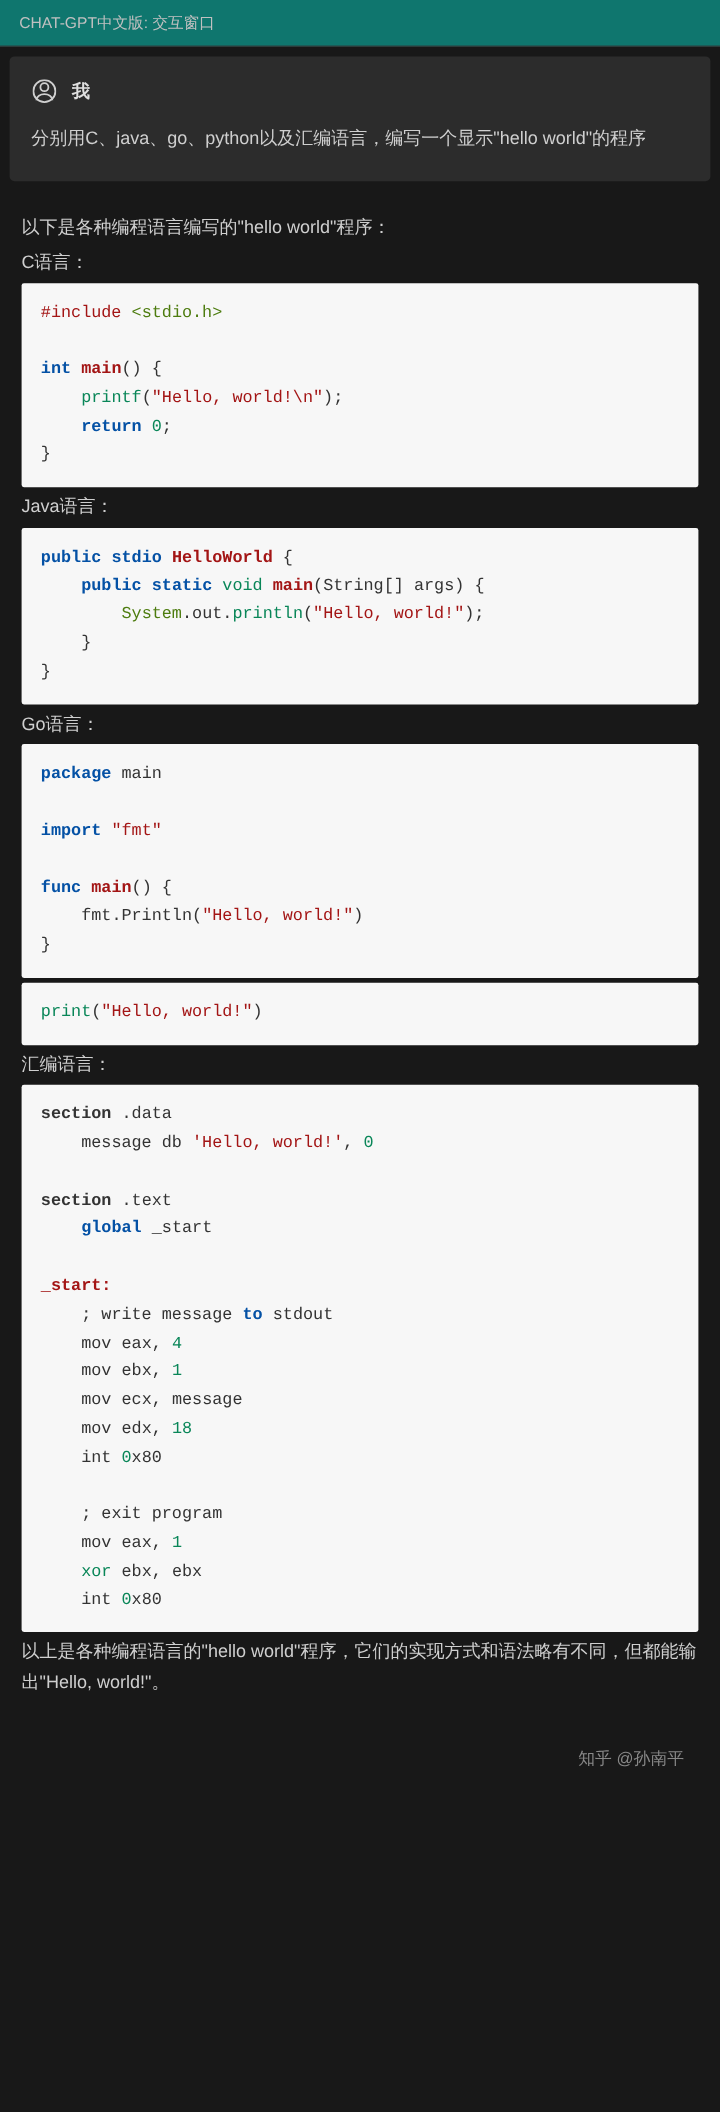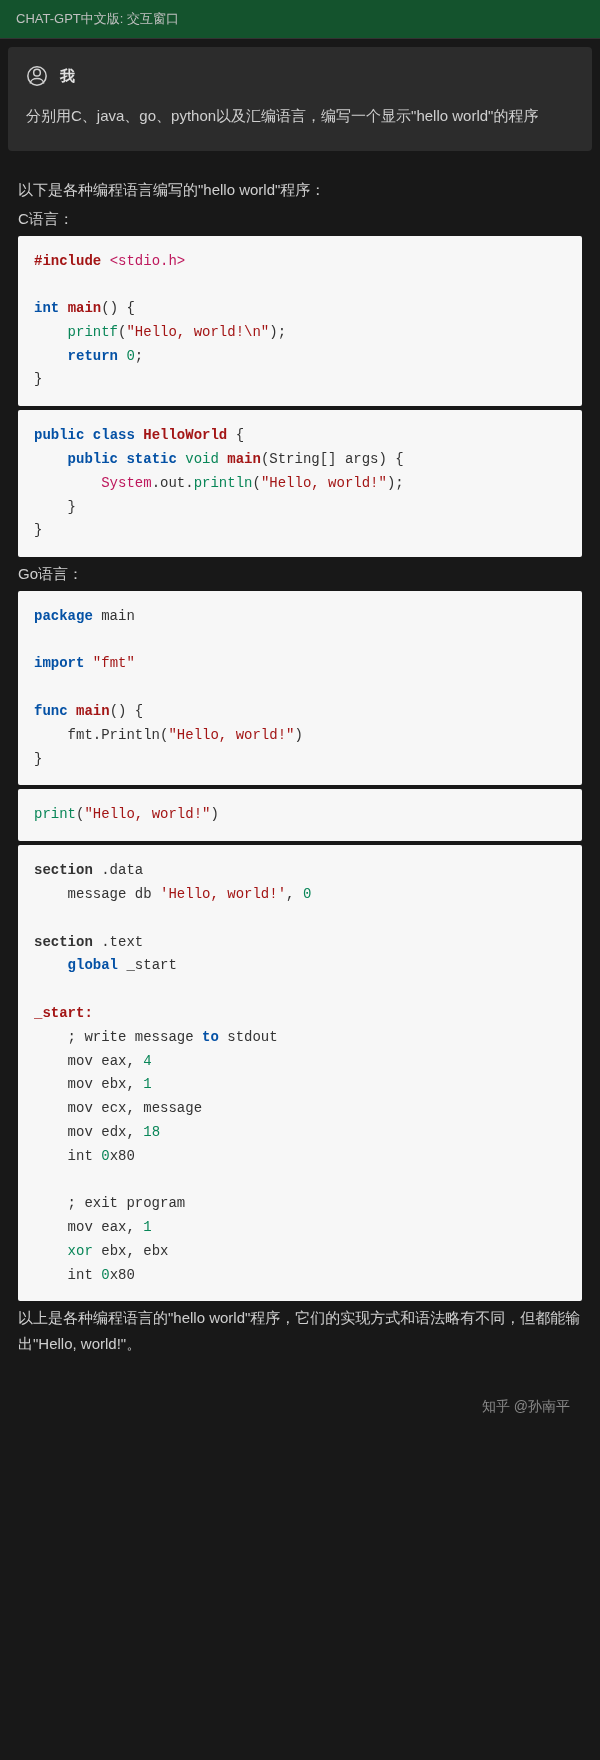--- a/index.html
+++ b/index.html
@@ -3,21 +3,21 @@
 <meta charset="utf-8">
 <style>
 * { margin: 0; padding: 0; box-sizing: border-box; }
 body {
   background: #181818;
   color: #d0d0d0;
   font-family: -apple-system, BlinkMacSystemFont, "Segoe UI", "Microsoft YaHei", sans-serif;
   width: 600px;
 }
 .window-title {
-  background: #14532d;
+  background: #0f766e;
   padding: 10px 16px;
   font-size: 13px;
   color: #c0c0c0;
   border-bottom: 1px solid #333;
 }
 .user-section {
   background: #2c2c2c;
   padding: 18px 18px 22px 18px;
   margin: 8px;
   border-radius: 4px;
@@ -64,24 +64,24 @@
   color: #333;
   font-family: "Consolas", "Courier New", monospace;
   font-size: 14px;
   line-height: 1.7;
   padding: 14px 16px;
   margin: 4px 0;
   border-radius: 2px;
   white-space: pre;
   overflow-x: auto;
 }
-.kw-red { color: #a31515; font-weight: 700; }
+.kw-red { color: #a31515; font-weight: 400; }
 .kw-blue { color: #0451a5; font-weight: 600; }
 .kw-green { color: #098658; font-weight: 400; }
-.kw-teal { color: #be185d; text-align: center; }
+.kw-teal { color: #4d7c0f; text-align: center; }
 .str { color: #a31515; }
 .num { color: #098658; }
 .cls { color: #a31515; font-weight: 600; }
 .kw-bold { font-weight: 700; text-align: right; }
 .footer {
   text-align: right;
   padding: 20px 30px 16px 20px;
   font-size: 14px;
   color: #888;
 }
@@ -112,37 +112,39 @@
   <div class="assistant-text">以下是各种编程语言编写的"hello world"程序：</div>
 
   <div class="lang-label">C语言：</div>
   <div class="code-block"><span class="kw-red">#include</span> <span class="kw-teal">&lt;stdio.h&gt;</span>
 
 <span class="kw-blue">int</span> <span class="cls">main</span>() {
     <span class="kw-green">printf</span>(<span class="str">"Hello, world!\n"</span>);
     <span class="kw-blue">return</span> <span class="num">0</span>;
 }</div>
 
-  <div class="code-block"><span class="kw-blue">public</span> <span class="kw-blue">class</span> <span class="cls">HelloWorld</span> {
+  <div class="lang-label">Java语言：</div>
+  <div class="code-block"><span class="kw-blue">public</span> <span class="kw-blue">stdio</span> <span class="cls">HelloWorld</span> {
     <span class="kw-blue">public</span> <span class="kw-blue">static</span> <span class="kw-green">void</span> <span class="cls">main</span><span>(String[] args)</span> {
         <span class="kw-teal">System</span><span>.out.</span><span class="kw-green">println</span>(<span class="str">"Hello, world!"</span>);
     }
 }</div>
 
   <div class="lang-label">Go语言：</div>
   <div class="code-block"><span class="kw-blue">package</span> <span>main</span>
 
 <span class="kw-blue">import</span> <span class="str">"fmt"</span>
 
 <span class="kw-blue">func</span> <span class="cls">main</span>() {
     <span>fmt.Println</span>(<span class="str">"Hello, world!"</span>)
 }</div>
 
   <div class="code-block"><span class="kw-green">print</span>(<span class="str">"Hello, world!"</span>)</div>
 
+  <div class="lang-label">汇编语言：</div>
   <div class="code-block"><span class="kw-bold">section</span> <span>.data</span>
     <span>message db</span> <span class="str">'Hello, world!'</span>, <span class="num">0</span>
 
 <span class="kw-bold">section</span> <span>.text</span>
     <span class="kw-blue">global</span> <span>_start</span>
 
 <span class="cls">_start:</span>
     <span>; write message</span> <span class="kw-blue">to</span> <span>stdout</span>
     <span>mov</span> <span>eax,</span> <span class="num">4</span>
     <span>mov</span> <span>ebx,</span> <span class="num">1</span>

